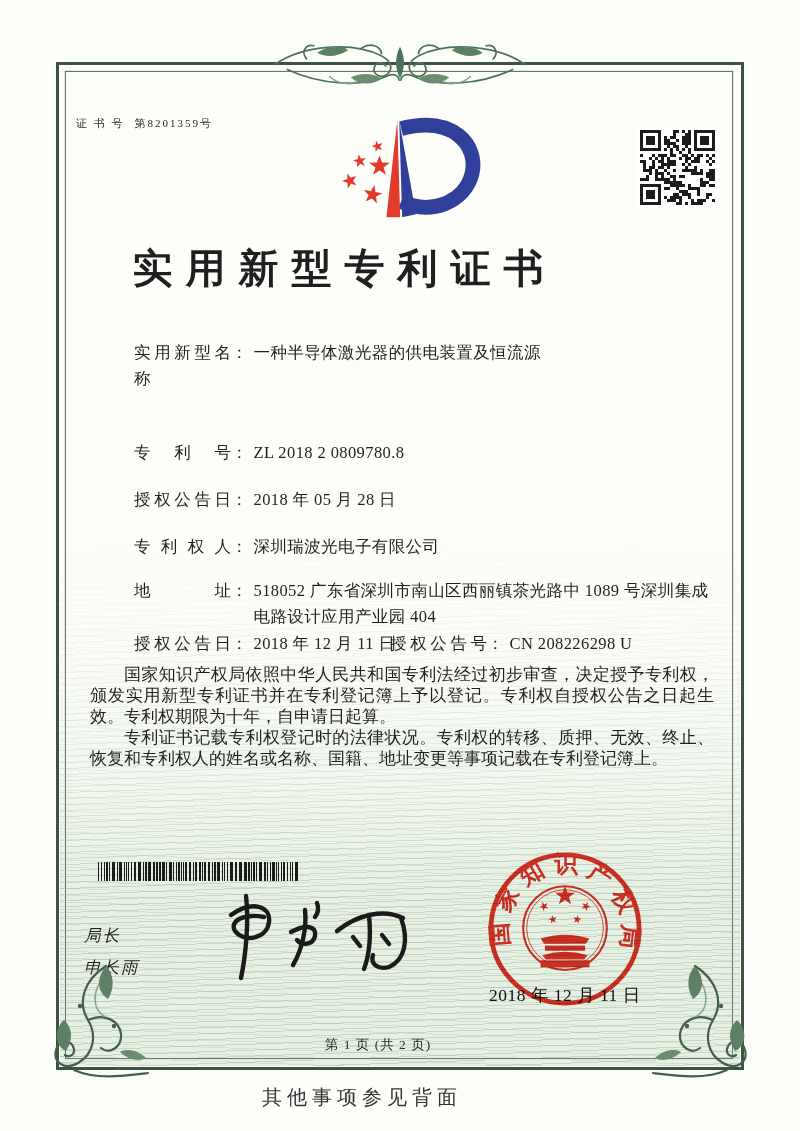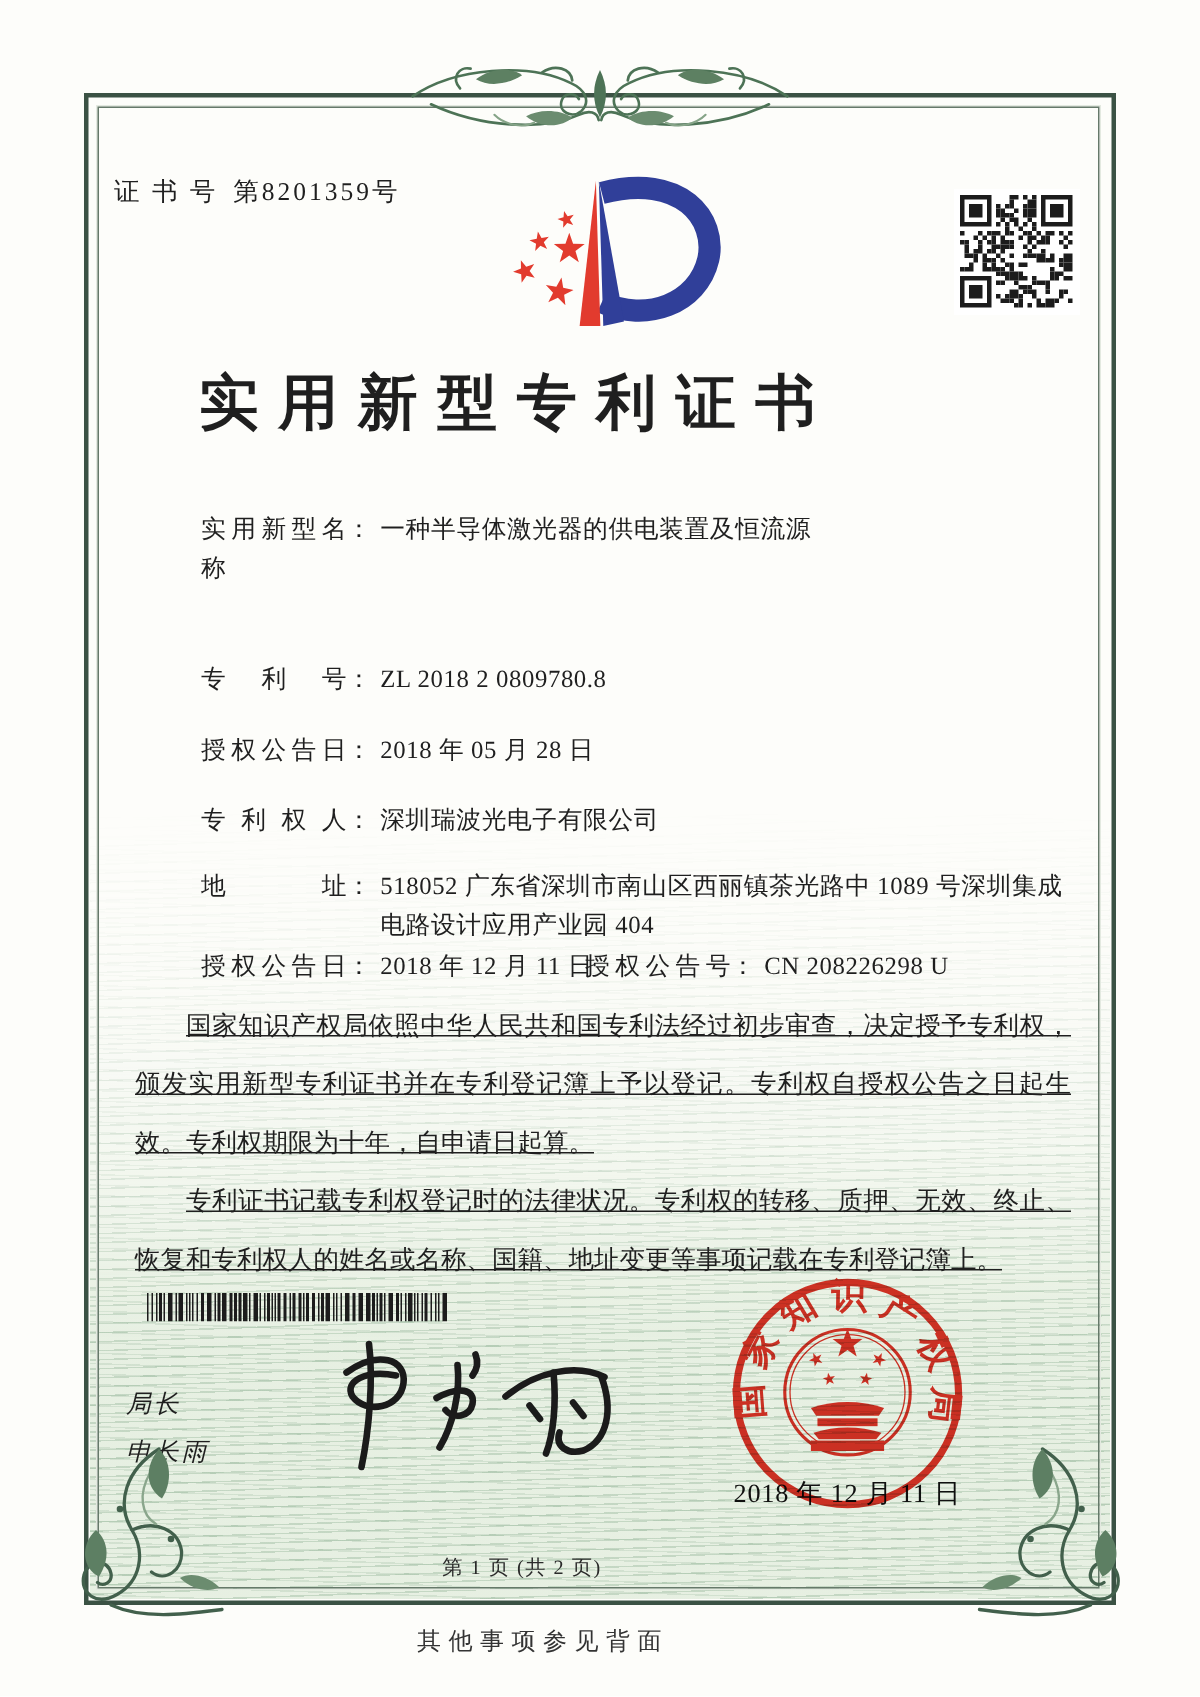--- a/index.html
+++ b/index.html
@@ -21,40 +21,40 @@
   .guilloche{
     position:absolute; left:60px; top:540px; width:680px; height:526px; z-index:0;
     background:
       repeating-linear-gradient(178deg, rgba(118,160,126,.30) 0 1px, rgba(255,255,255,0) 1px 6px),
       repeating-linear-gradient(182deg, rgba(118,160,126,.18) 0 1px, rgba(255,255,255,0) 1px 7px),
       linear-gradient(180deg, rgba(236,243,232,0) 0%, rgba(228,238,223,.9) 60%);
     -webkit-mask-image:linear-gradient(180deg, transparent 0%, rgba(0,0,0,.35) 30%, #000 68%);
     mask-image:linear-gradient(180deg, transparent 0%, rgba(0,0,0,.35) 30%, #000 68%);
   }
   
-  .cert-no{position:absolute; left:76px; top:116px; font-size:17px; letter-spacing:2px; z-index:2;}
+  .cert-no{position:absolute; left:76px; top:116px; font-size:11px; letter-spacing:2px; z-index:2;}
   .cert-no .gap{display:inline-block; width:10px;}
   .title{
     position:absolute; left:0; top:241px; width:676px; text-align:center;
     font-size:40px; font-weight:bold; letter-spacing:13px; text-indent:13px; z-index:2;
   }
   .row{position:absolute; left:97px; width:640px; font-size:16.5px; line-height:26px; z-index:2;margin-left:37px;}
   .lbl{display:inline-block; width:97px; text-align:justify; text-align-last:justify; vertical-align:top;}
   .colon{display:inline-block; vertical-align:top;}
   .val{display:inline-block; vertical-align:top; margin-left:6px; letter-spacing:.4px;}
   .val-wrap{width:462px;}
   .pair2{position:absolute; left:256px; top:0;}
   .paras{position:absolute; left:90px; top:664px; width:624px; font-size:17px;
-         line-height:39px; text-align:justify; z-index:2;text-decoration:underline;}
+         line-height:21px; text-align:justify; z-index:2;}
   .paras p{margin:0; text-indent:2em;}
   .signer{position:absolute; left:84px; z-index:2; font-size:16.5px; letter-spacing:2px;font-style:italic;}
   .page-num{position:absolute; left:0; top:1036px; width:696px; text-align:center;
-            font-size:13.5px; letter-spacing:1px; z-index:2; color:#2a2a2a;}
+            font-size:13.5px; letter-spacing:1px; z-index:2; color:#2a2a2a;padding-left:30px;}
   .back-note{position:absolute; left:0; top:1084px; width:724px; text-align:center;
-             font-size:16px; letter-spacing:5px; z-index:2; color:#333;}
+             font-size:20px; letter-spacing:5px; z-index:2; color:#333;}
   .seal-date{position:absolute; left:489px; top:983px; font-size:17.5px; letter-spacing:.5px;
              color:#111; z-index:3; mix-blend-mode:multiply;}
   
   .logo{position:absolute; left:336px; top:101px; z-index:2;}
   .qr{position:absolute; left:636px; top:126px; z-index:2;}
   .barcode{position:absolute; left:98px; top:862px; z-index:2;}
   .signature{position:absolute; left:218px; top:880px; z-index:2;}
   .seal{position:absolute; left:477px; top:841px; z-index:2; mix-blend-mode:multiply; opacity:.96;}
   .orn-top{position:absolute; left:268px; top:34px; z-index:3;}
   .orn-bl{position:absolute; left:44px; top:962px; z-index:3;}

